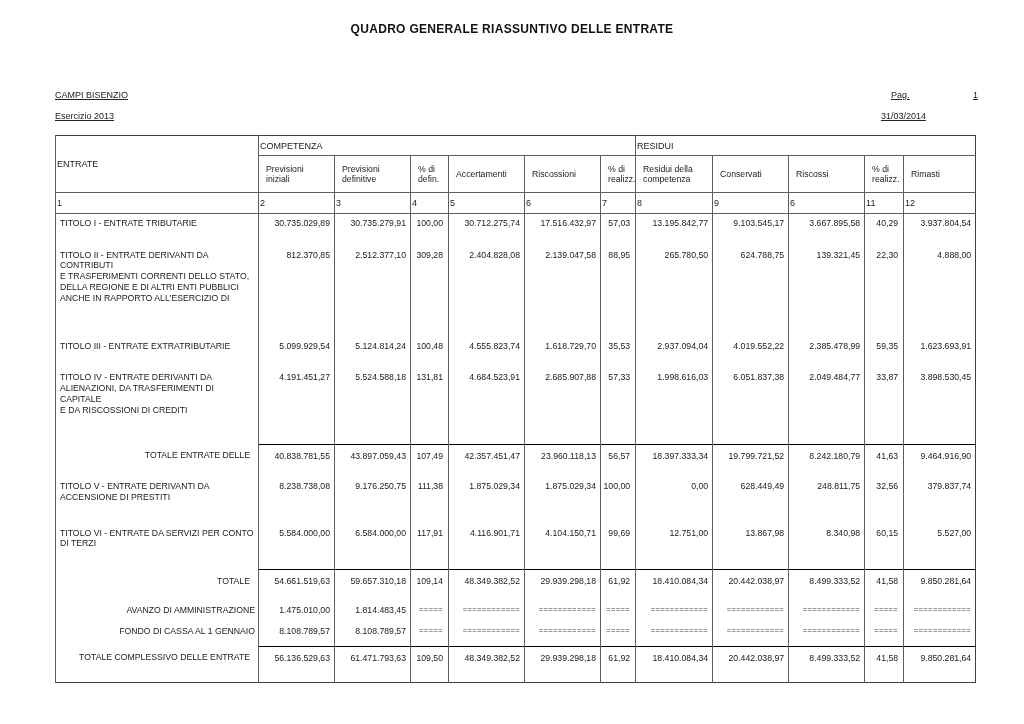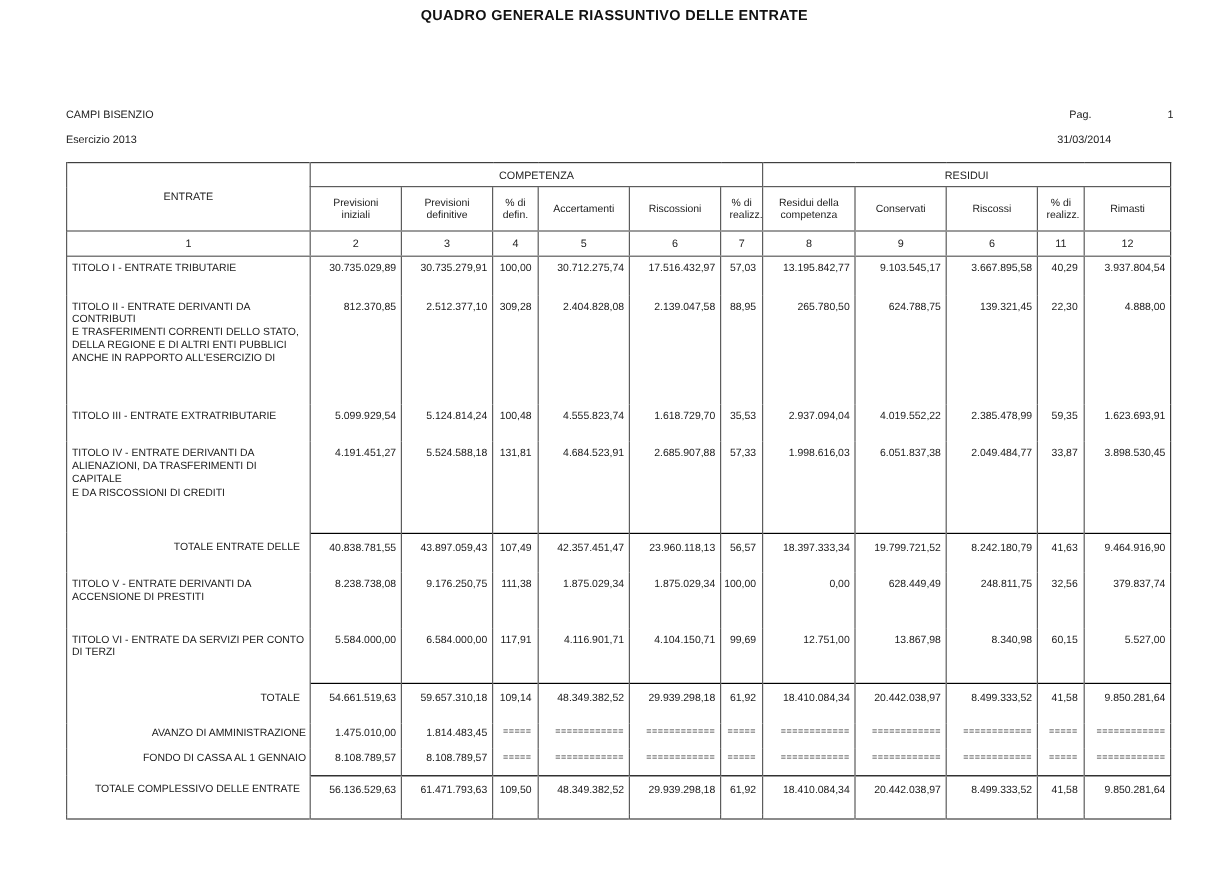--- a/index.html
+++ b/index.html
@@ -1,32 +1,32 @@
 <!DOCTYPE html>
 <html><head>
 <meta charset="utf-8">
 <style>
   html,body{margin:0;padding:0;}
   body{width:1024px;height:724px;background:#ffffff;position:relative;overflow:hidden;
        font-family:"Liberation Sans","DejaVu Sans",sans-serif;color:#1a1a1a;}
-  .title{position:absolute;top:6px;left:0;width:1024px;text-align:center;
+  .title{position:absolute;top:22px;left:0;width:1024px;text-align:center;
          font-size:12px;font-weight:bold;letter-spacing:.3px;color:#111;}
-  .meta{position:absolute;font-size:9px;color:#222;}
+  .meta{position:absolute;font-size:9px;color:#222;text-decoration:underline;}
   .meta-entity{left:55px;top:90px;}
   .meta-pag-label{left:855px;top:90px;padding-left:36px;}
   .meta-pag-num{left:930px;top:90px;width:48px;text-align:right;}
   .meta-esercizio{left:55px;top:111px;}
   .meta-date{left:838px;top:111px;width:88px;text-align:right;}
 
   table.doc-table{position:absolute;left:55px;top:135px;width:920px;height:548px;
       border-collapse:collapse;table-layout:fixed;font-size:9px;
       border:1.5px solid #3f3f3f;}
   .doc-table th,.doc-table td{border-left:1px solid #5c5c5c;vertical-align:top;
       font-weight:normal;overflow:hidden;}
-  .doc-table thead th{vertical-align:middle;text-align:center;color:#222;margin-top:12px;}
+  .doc-table thead th{vertical-align:middle;text-align:left;color:#222;margin-top:12px;}
   tr.group-row th{height:17px;border-bottom:1px solid #5c5c5c;font-size:9px;}
   th.entrate-th{border-bottom:none;font-size:9px;}
   tr.labels-row th{height:32px;border-bottom:1px solid #5c5c5c;white-space:pre-line;
       line-height:1.15;font-size:8.7px;padding:2px 7px;}
   tr.numbers-row th{height:18px;border-bottom:1px solid #5c5c5c;font-size:9px;}
   td.row-label{text-align:left;padding:4px 3px 7px 4px;white-space:pre-line;line-height:1.25;font-size:8.7px;}
   td.num{text-align:right;padding:4px 4px 7px 1px;font-size:8.7px;white-space:nowrap;}
   td.pct{padding-right:5px;}
   td.eq{font-size:7.5px;letter-spacing:.4px;color:#3a3a3a;}
   tr.row-total td.num,tr.row-grandtotal td.num{border-top:1.6px solid #000;}

